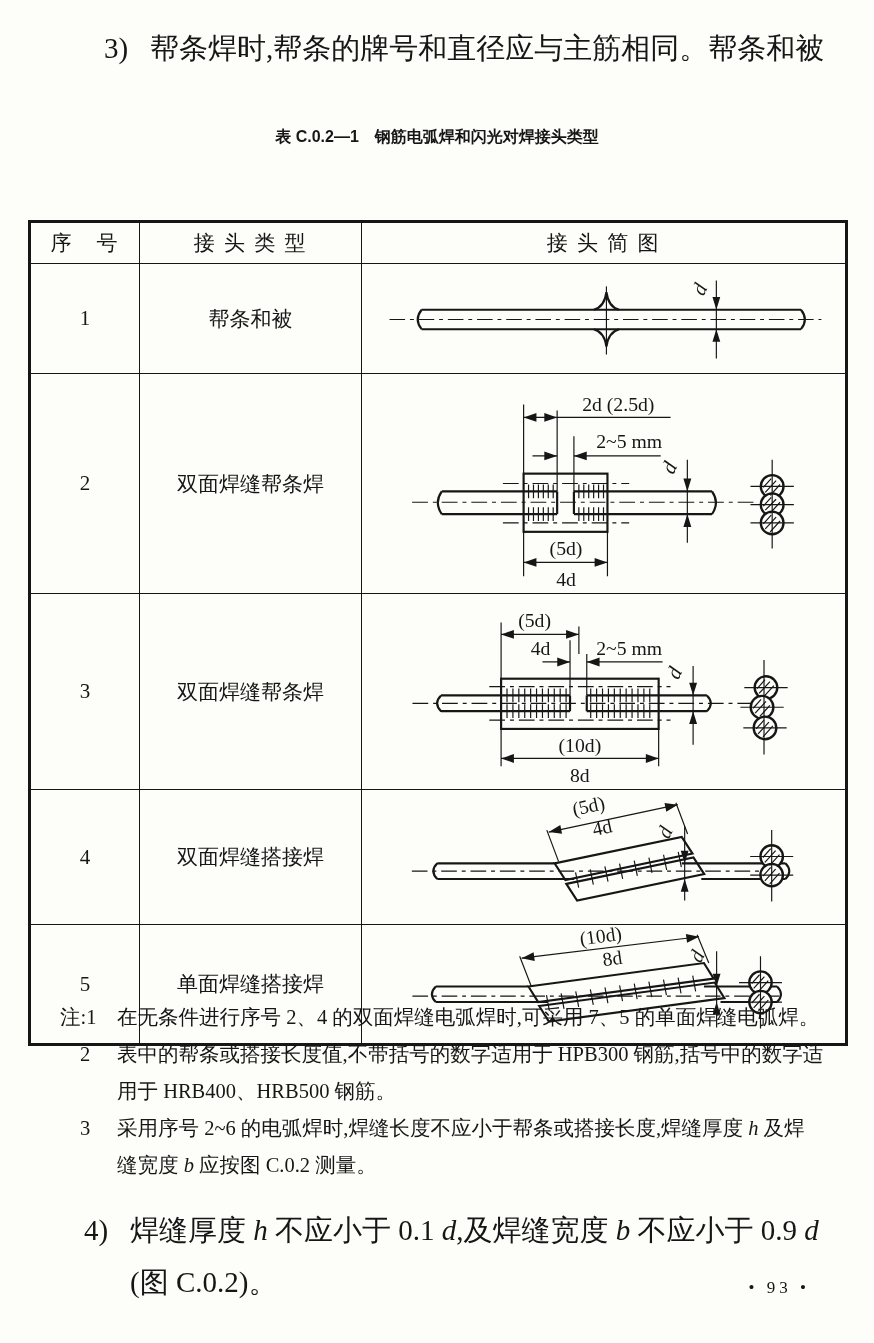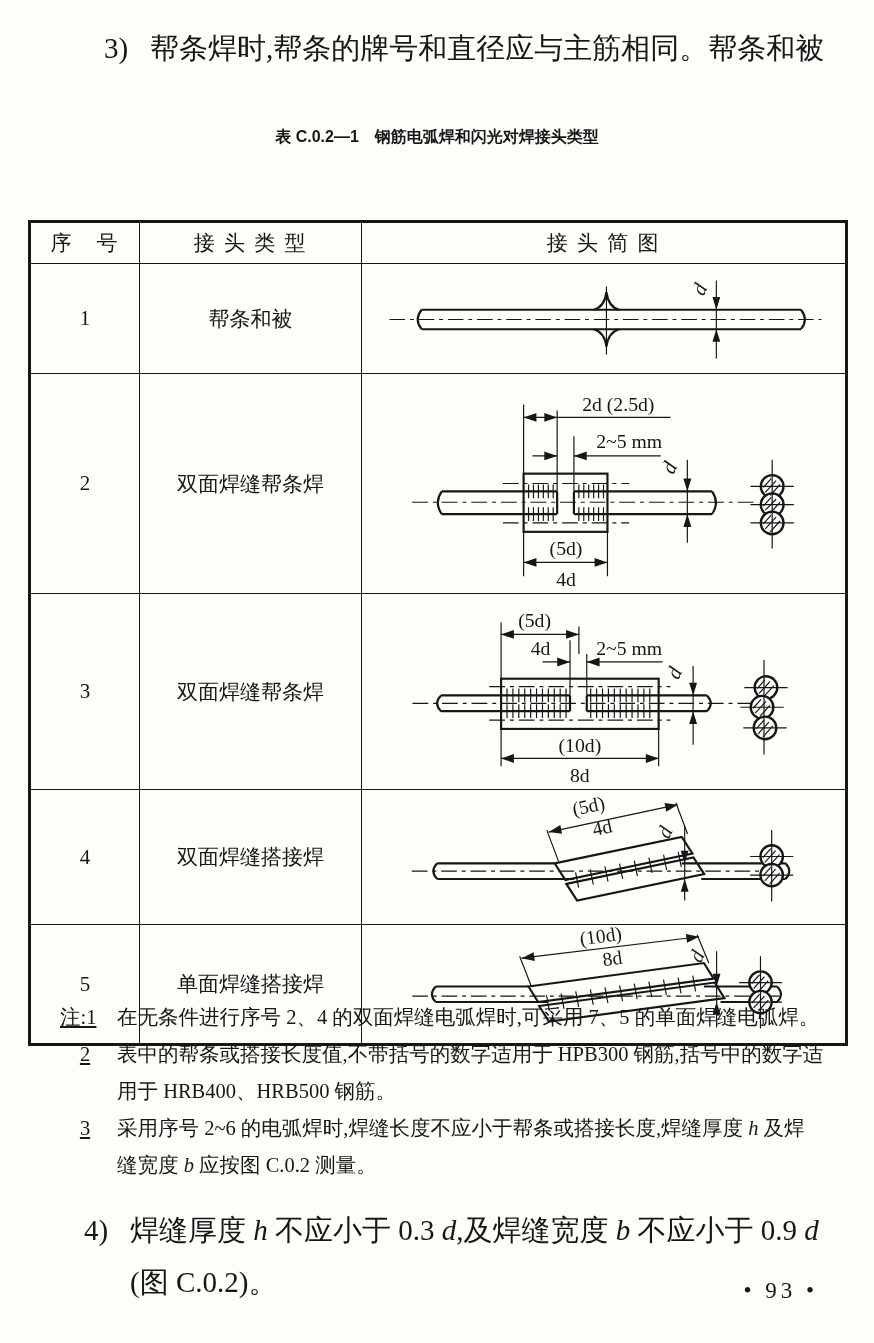--- a/index.html
+++ b/index.html
@@ -23,27 +23,27 @@
   .k{stroke:#161616;stroke-width:2.2;fill:none;}
   .t{stroke:#161616;stroke-width:1.2;fill:none;}
   .cl{stroke-dasharray:16 5 4 5;}
   .ar{fill:#161616;stroke:none;}
   .lbl{font:20px "Liberation Serif","DejaVu Serif",serif;fill:#161616;text-anchor:middle;}
   .dl{font:italic 21px "Liberation Serif","DejaVu Serif",serif;fill:#161616;text-anchor:middle;}
   .cs{fill:#fdfdfa;stroke:#161616;stroke-width:2.4;}
 
   .notes{position:absolute;top:999px;left:60px;width:764px;font-size:20.5px;line-height:37px;}
   .note{display:flex;}
-  .note .nno{flex:0 0 57px;text-decoration:underline;}
+  .note .nno{flex:0 0 57px;}
   .note .nno.num{text-align:center;flex-basis:50px;padding-right:7px;}
   .note .nbody{flex:1;}
 
   .item4{position:absolute;top:1204px;left:84px;font-size:29px;line-height:52px;display:flex;}
   .item4 .lab{flex:0 0 46px;}
-  .pageno{position:absolute;top:1278px;right:56px;font-size:23px;letter-spacing:4px;}
+  .pageno{position:absolute;top:1278px;right:64px;font-size:17px;letter-spacing:4px;}
 </style>
 </head>
 <body>
 
 <div class="page">
 
   <div class="intro">
     <span class="lab">3)</span>
     <span>
       <span class="nowrap">帮条焊时,帮条的牌号和直径应与主筋相同。帮条和被</span><br>
@@ -216,20 +216,20 @@
     </div>
     <div class="note">
       <span class="nno num">3</span>
       <div class="nbody"><span>采用序号 2~6 的电弧焊时,焊缝长度不应小于帮条或搭接长度,焊缝厚度 </span><span class="it">h</span><span> 及焊缝宽度 </span><span class="it">b</span><span> 应按图 C.0.2 测量。</span></div>
     </div>
   </div>
 
   <div class="item4">
     <span class="lab">4)</span>
     <span>
-      <span class="nowrap"><span>焊缝厚度 </span><span class="it">h</span><span> 不应小于 0.3 </span><span class="it">d</span><span>,及焊缝宽度 </span><span class="it">b</span><span> 不应小于 0.9 </span><span class="it">d</span></span><br>
+      <span class="nowrap"><span>焊缝厚度 </span><span class="it">h</span><span> 不应小于 0.1 </span><span class="it">d</span><span>,及焊缝宽度 </span><span class="it">b</span><span> 不应小于 0.9 </span><span class="it">d</span></span><br>
       <span class="nowrap">(图 C.0.2)。</span>
     </span>
   </div>
 
   <div class="pageno">• 93 •</div>
 
 </div>
 
 </body></html>

